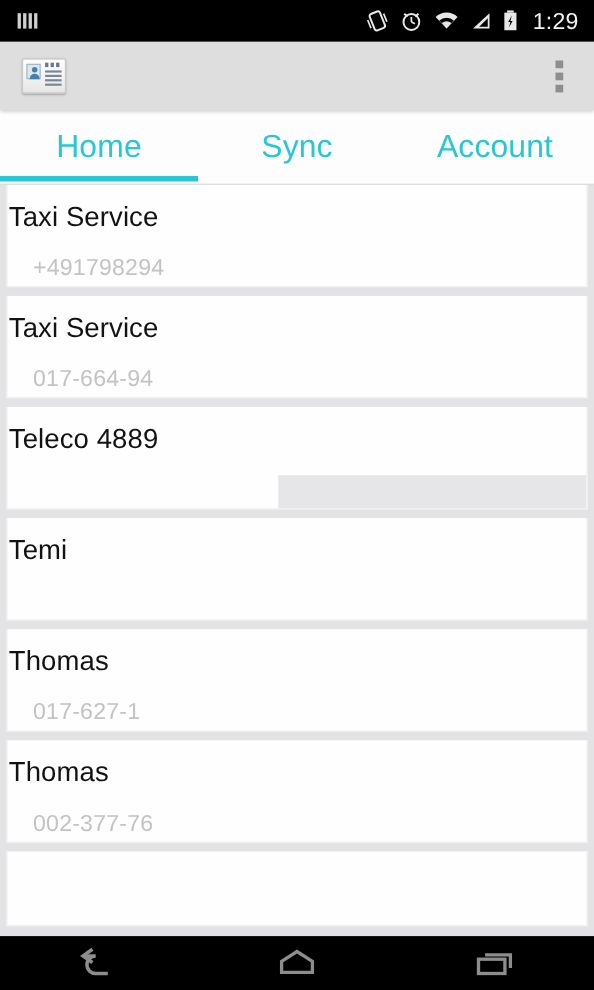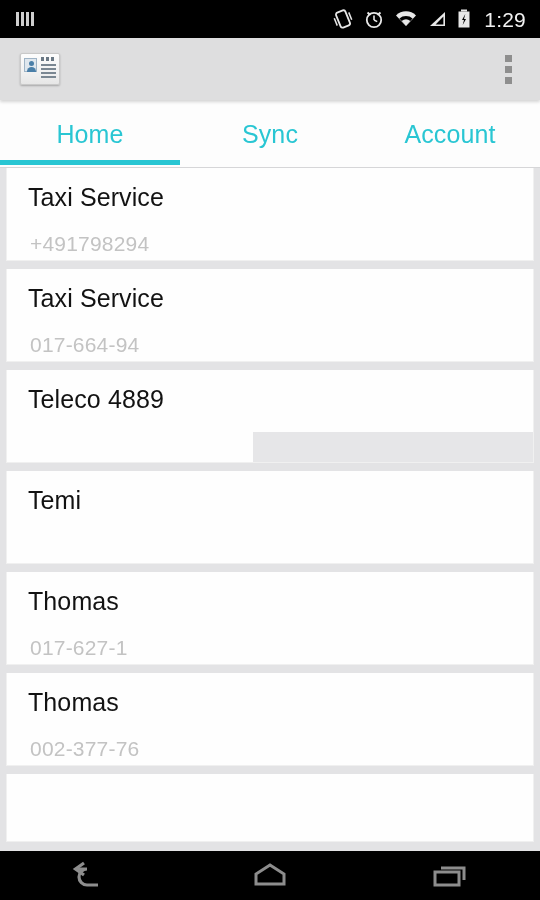--- a/index.html
+++ b/index.html
@@ -76,41 +76,41 @@
   .tab-bar{
     position:absolute; top:100px; left:0; width:540px; height:68px;
     background:#fdfdfd; display:flex; align-items:flex-start;
     border-bottom:1px solid #d6d6d8; z-index:4;
   }
   .tab{
     flex:1 1 0; height:68px; position:relative;
     display:flex; align-items:center; justify-content:center;
     cursor:pointer;
   }
-  .tab-label{ font-size:25px; color:#29c6d3; letter-spacing:.1px; line-height:1; }
+  .tab-label{ font-size:29px; color:#29c6d3; letter-spacing:.1px; line-height:1; }
   .tab .indicator{
     position:absolute; left:0; bottom:3px; width:100%; height:5px;
     background:#29c6d3; display:none;
   }
   .tab.active .indicator{ display:block; }
 
   
   .list{
     position:absolute; top:168px; left:0; width:540px; height:683px;
     background:#e3e3e5; overflow:hidden;
   }
   .row{
     position:relative; margin:0 6px 8px 6px;
     background:#fefefe; height:93px;
     border:1px solid #f0f0f0; border-top:none;
     overflow:hidden;
   }
   .row:first-child{ border-top:none; }
   .row-name{
-    position:absolute; left:21px; top:17px;
+    position:absolute; left:1px; top:17px;
     font-size:25px; color:#121212; line-height:1; letter-spacing:.1px;
     white-space:nowrap;
   }
   .row-phone{
     position:absolute; left:23px; top:65px;
     font-size:21px; color:#c3c3c3; line-height:1; letter-spacing:.2px;
     white-space:nowrap;
   }
   
   .row.clip-right:after{

